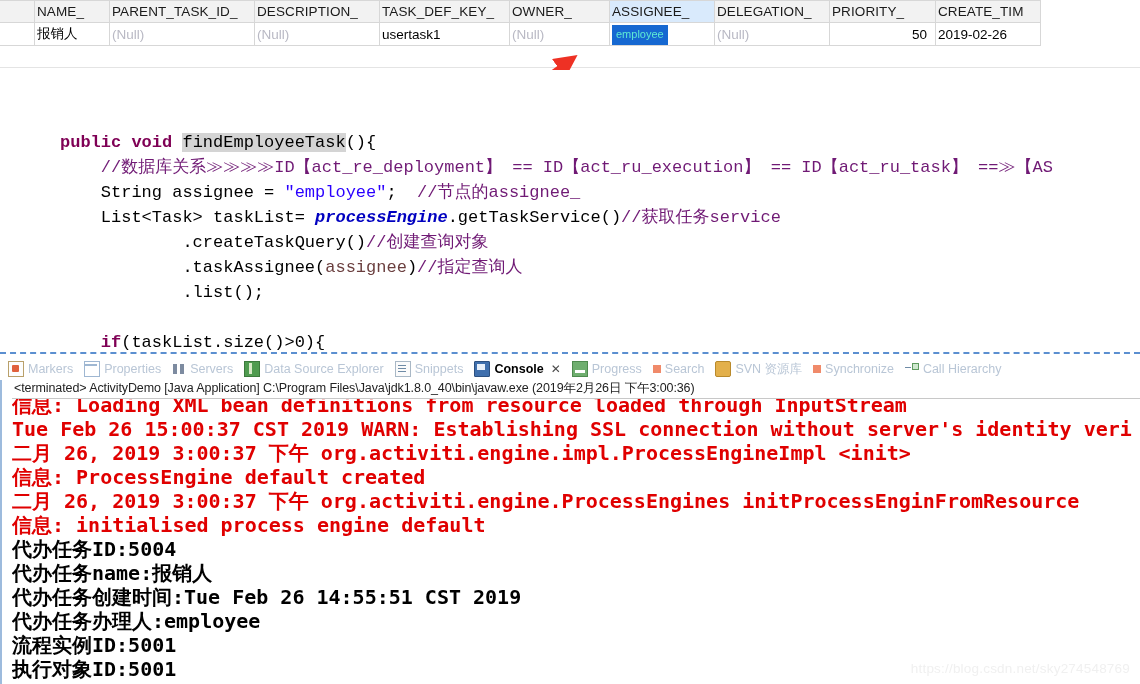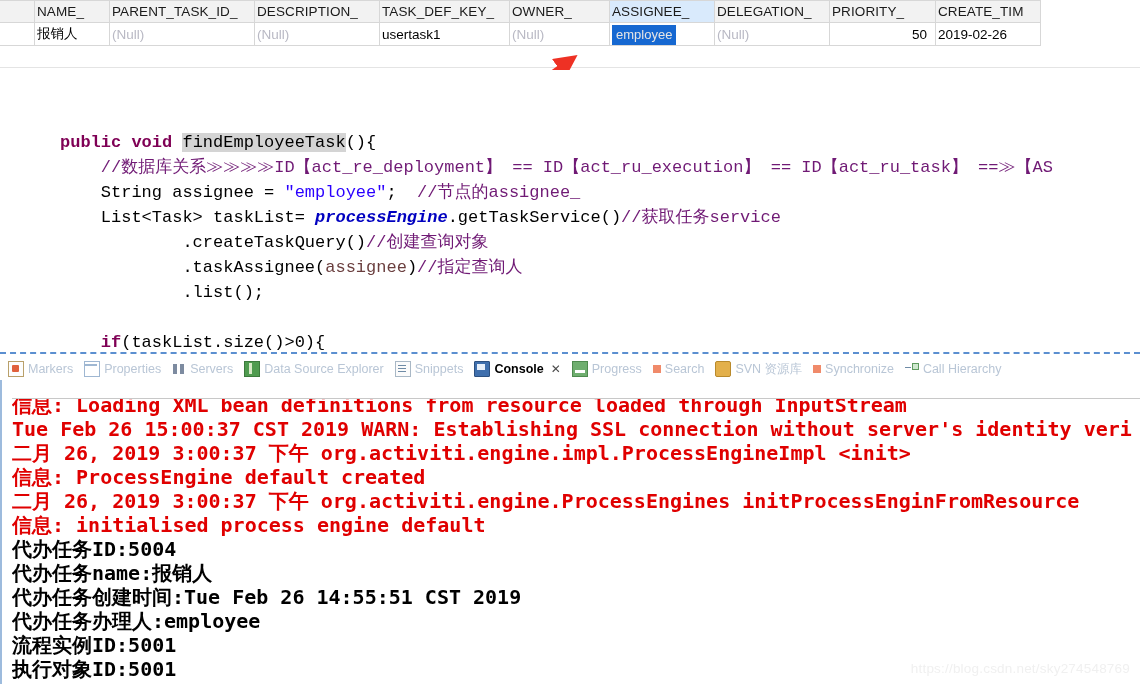--- a/index.html
+++ b/index.html
@@ -60,23 +60,23 @@
     text-align: right;
     padding-right: 8px;
   }
   #db-grid tbody td.sel-cell {
     padding: 0;
     position: relative;
   }
   #db-grid .sel-chip {
     display: inline-block;
     background: #1668d1;
-    color: #e5e5e5;
+    color: #5eead4;
     padding: 1px 4px 2px 4px;
-    font-size: 13px;
+    font-size: 11px;
     line-height: 17px;
     margin: 2px 0 0 2px;
   }
   #db-grid .rownum {
     width: 30px;
     background: #ffffff;
     border-left: none;
   }
   #db-grid thead th.rownum { background: #f2f2f2; }
   #db-grid .grid-bottom-edge {
@@ -347,18 +347,19 @@
         <span>Synchronize</span>
       </div>
       <div class="view-tab">
         <span class="tab-ico ico-callh"></span>
         <span>Call Hierarchy</span>
       </div>
     </div>
 
   <div id="console-body">
     <div id="console-left-rail"></div>
+    <div id="terminated-line">&lt;terminated&gt; ActivityDemo [Java Application] C:\Program Files\Java\jdk1.8.0_40\bin\javaw.exe (2019年2月26日 下午3:00:36)</div>
     <div id="term-underline"></div>
     <div id="console-out"><div class="con-line err first">信息: Loading XML bean definitions from resource loaded through InputStream</div><div class="con-line err">Tue Feb 26 15:00:37 CST 2019 WARN: Establishing SSL connection without server's identity veri</div><div class="con-line err">二月 26, 2019 3:00:37 下午 org.activiti.engine.impl.ProcessEngineImpl &lt;init&gt;</div><div class="con-line err">信息: ProcessEngine default created</div><div class="con-line err">二月 26, 2019 3:00:37 下午 org.activiti.engine.ProcessEngines initProcessEnginFromResource</div><div class="con-line err">信息: initialised process engine default</div><div class="con-line out">代办任务ID:5004</div><div class="con-line out">代办任务name:报销人</div><div class="con-line out">代办任务创建时间:Tue Feb 26 14:55:51 CST 2019</div><div class="con-line out">代办任务办理人:employee</div><div class="con-line out">流程实例ID:5001</div><div class="con-line out">执行对象ID:5001</div></div>
   </div>
 </div>
 
 <div id="watermark">https://blog.csdn.net/sky274548769</div>
 
 </body></html>

